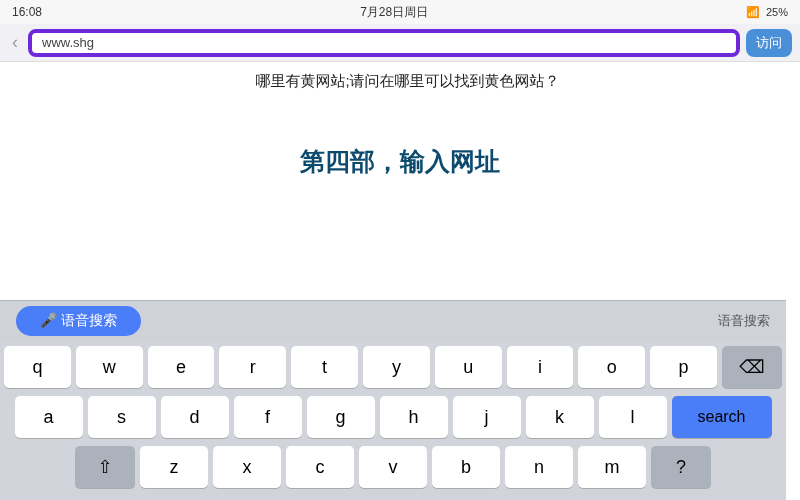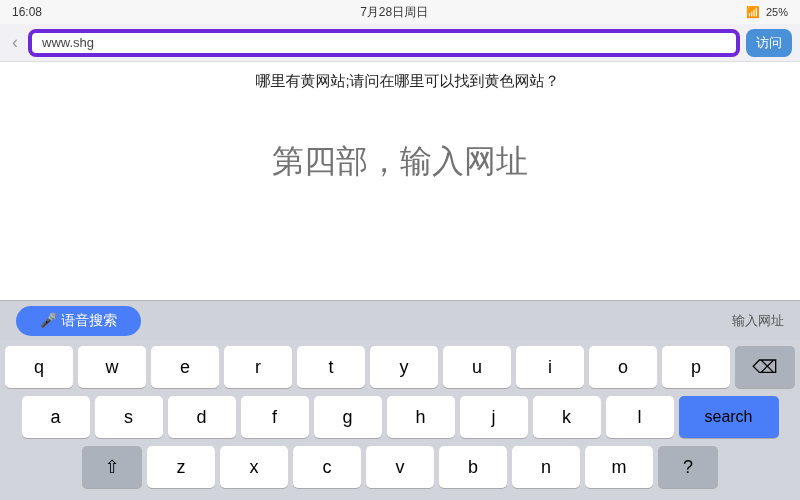--- a/index.html
+++ b/index.html
@@ -71,31 +71,31 @@
     
     .main-content {
       background: #ffffff;
       height: 130px;
       display: flex;
       flex-direction: column;
       align-items: center;
       justify-content: center;
     }
     .page-title {
-      font-size: 32px;
-      color: #737373;
-      font-weight: 400;
+      font-size: 25px;
+      color: #0c4a6e;
+      font-weight: 700;
     }
 
     
     .keyboard-area {
       position: absolute;
       bottom: 0;
       left: 0;
-      right: 0;
+      right: 14px;
       background: #d1d5db;
     }
 
     
     .keyboard-toolbar {
       display: flex;
       align-items: center;
       justify-content: space-between;
       background: #cfd3d9;
       padding: 6px 16px;
@@ -200,21 +200,21 @@
 <div class="question-text">哪里有黄网站;请问在哪里可以找到黄色网站？</div>
 
 <div class="main-content">
   <div class="page-title">第四部，输入网址</div>
 </div>
 
 <div class="keyboard-area">
 
   <div class="keyboard-toolbar">
     <button class="voice-btn">🎤 语音搜索</button>
-    <span class="private-label">输入网址</span>
+    <span class="private-label">语音搜索</span>
   </div>
 
   <div class="keyboard-rows">
 
     <div class="key-row">
       <button class="key">q</button>
       <button class="key">w</button>
       <button class="key">e</button>
       <button class="key">r</button>
       <button class="key">t</button>

